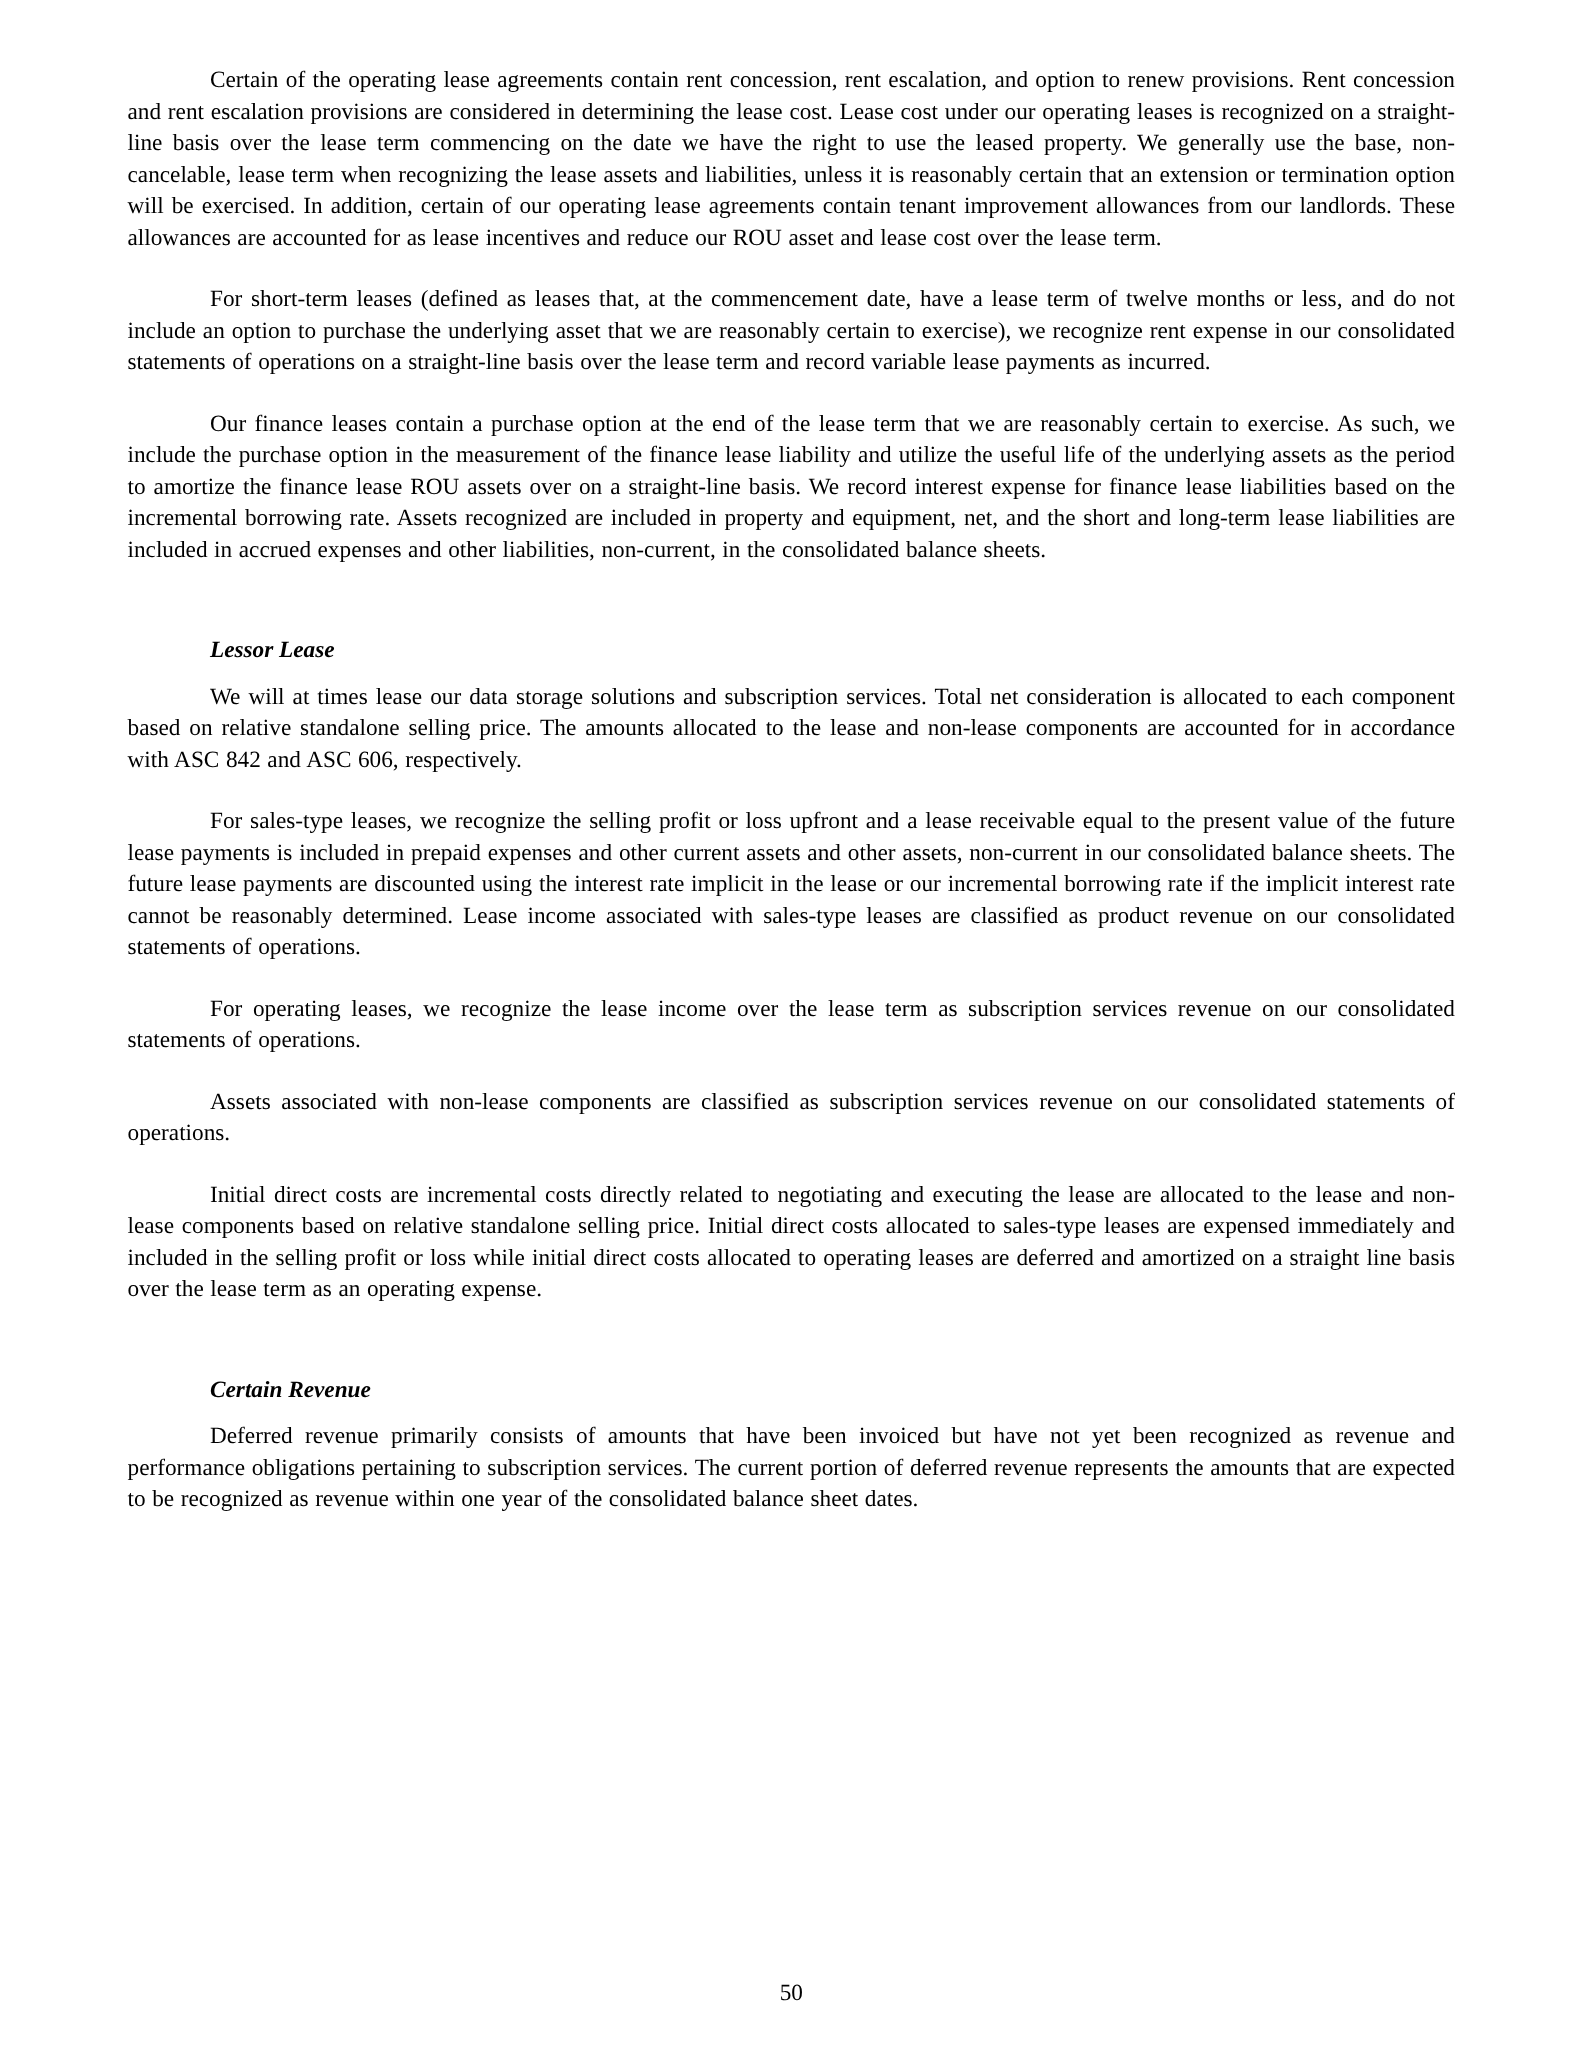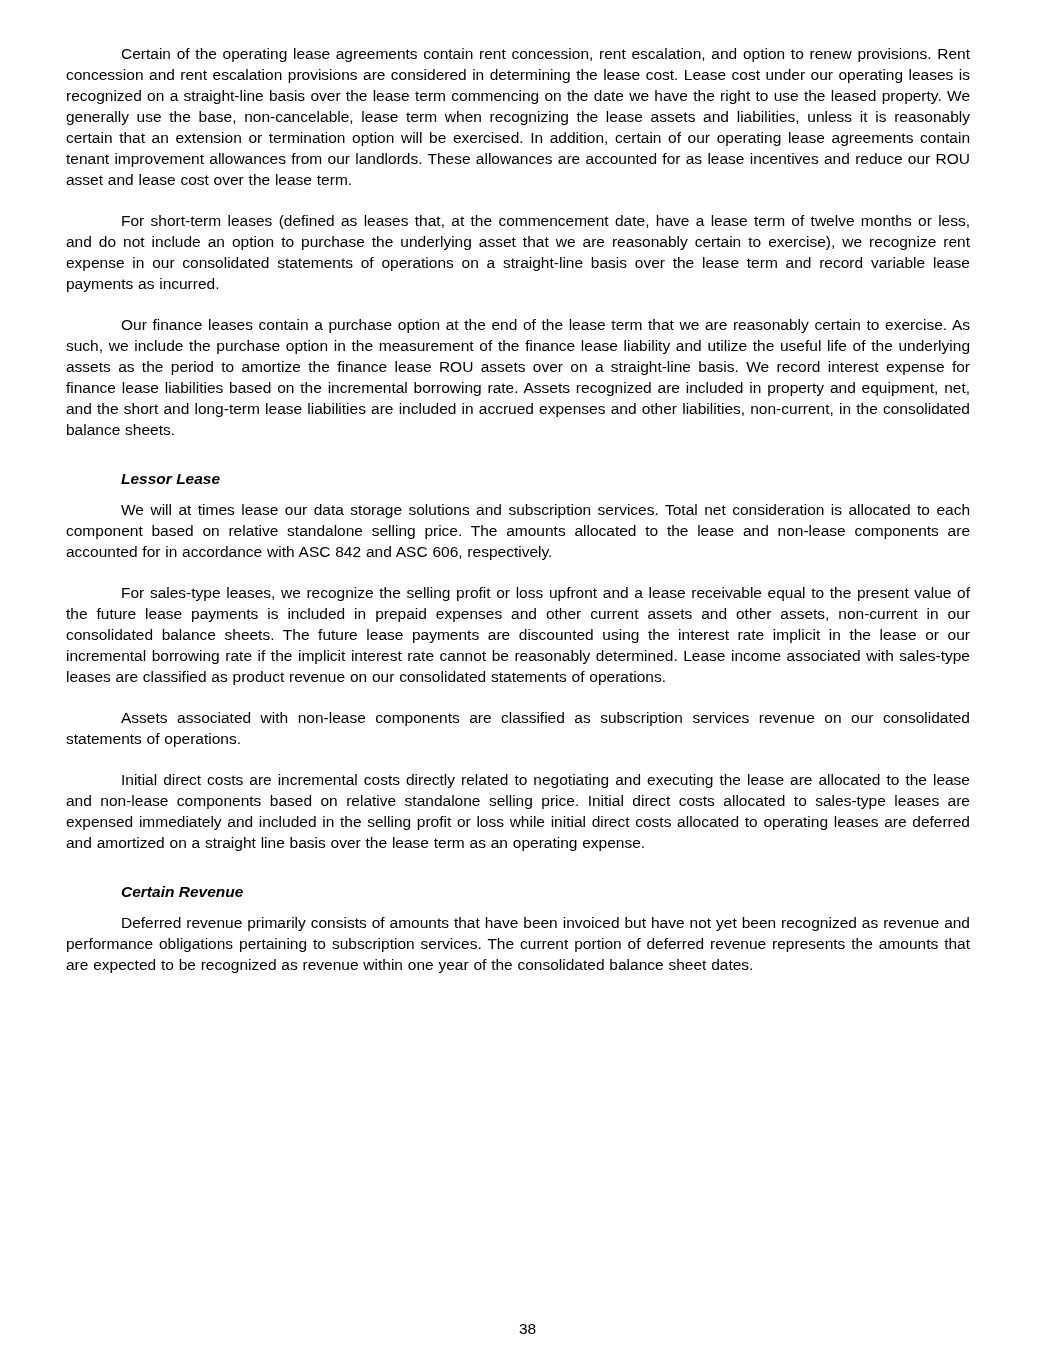--- a/index.html
+++ b/index.html
@@ -8,37 +8,38 @@
     width: 1055px;
     height: 1365px;
     position: relative;
     font-family: "Liberation Sans", sans-serif;
     color: #000000;
     overflow: hidden;
   }
   .page {
     width: 1055px;
     height: 1363px;
-    padding: 43px 85px 0 66px;
+    padding: 43px 85px 0 85px;
     position: relative;
+    font-family: Liberation Serif, serif;
   }
   p.para {
     font-size: 15.5px;
     line-height: 21px;
     text-align: justify;
     text-indent: 55px;
     margin: 0 0 20px 0;
     word-spacing: 0.5px;
   }
   h3.heading {
     font-size: 15.5px;
     line-height: 21px;
     font-weight: bold;
     font-style: italic;
-    margin: 28px 0 10px 0;
+    margin: 46px 0 10px 0;
     padding-left: 55px;
   }
   .page-number {
     position: absolute;
     bottom: 24px;
     left: 0;
     width: 1055px;
     text-align: center;
     font-size: 15.5px;
     line-height: 21px;
@@ -54,24 +55,25 @@
   <p class="para">For short-term leases (defined as leases that, at the commencement date, have a lease term of twelve months or less, and do not include an option to purchase the underlying asset that we are reasonably certain to exercise), we recognize rent expense in our consolidated statements of operations on a straight-line basis over the lease term and record variable lease payments as incurred.</p>
 
   <p class="para">Our finance leases contain a purchase option at the end of the lease term that we are reasonably certain to exercise. As such, we include the purchase option in the measurement of the finance lease liability and utilize the useful life of the underlying assets as the period to amortize the finance lease ROU assets over on a straight-line basis. We record interest expense for finance lease liabilities based on the incremental borrowing rate. Assets recognized are included in property and equipment, net, and the short and long-term lease liabilities are included in accrued expenses and other liabilities, non-current, in the consolidated balance sheets.</p>
 
   <h3 class="heading">Lessor Lease</h3>
 
   <p class="para">We will at times lease our data storage solutions and subscription services. Total net consideration is allocated to each component based on relative standalone selling price. The amounts allocated to the lease and non-lease components are accounted for in accordance with ASC 842 and ASC 606, respectively.</p>
 
   <p class="para">For sales-type leases, we recognize the selling profit or loss upfront and a lease receivable equal to the present value of the future lease payments is included in prepaid expenses and other current assets and other assets, non-current in our consolidated balance sheets. The future lease payments are discounted using the interest rate implicit in the lease or our incremental borrowing rate if the implicit interest rate cannot be reasonably determined. Lease income associated with sales-type leases are classified as product revenue on our consolidated statements of operations.</p>
 
+  <p class="para">For operating leases, we recognize the lease income over the lease term as subscription services revenue on our consolidated statements of operations.</p>
 
   <p class="para">Assets associated with non-lease components are classified as subscription services revenue on our consolidated statements of operations.</p>
 
   <p class="para">Initial direct costs are incremental costs directly related to negotiating and executing the lease are allocated to the lease and non-lease components based on relative standalone selling price. Initial direct costs allocated to sales-type leases are expensed immediately and included in the selling profit or loss while initial direct costs allocated to operating leases are deferred and amortized on a straight line basis over the lease term as an operating expense.</p>
 
   <h3 class="heading">Certain Revenue</h3>
 
   <p class="para">Deferred revenue primarily consists of amounts that have been invoiced but have not yet been recognized as revenue and performance obligations pertaining to subscription services. The current portion of deferred revenue represents the amounts that are expected to be recognized as revenue within one year of the consolidated balance sheet dates.</p>
 
-  <div class="page-number">38</div>
+  <div class="page-number">50</div>
 
 </div>
 
 </body></html>

